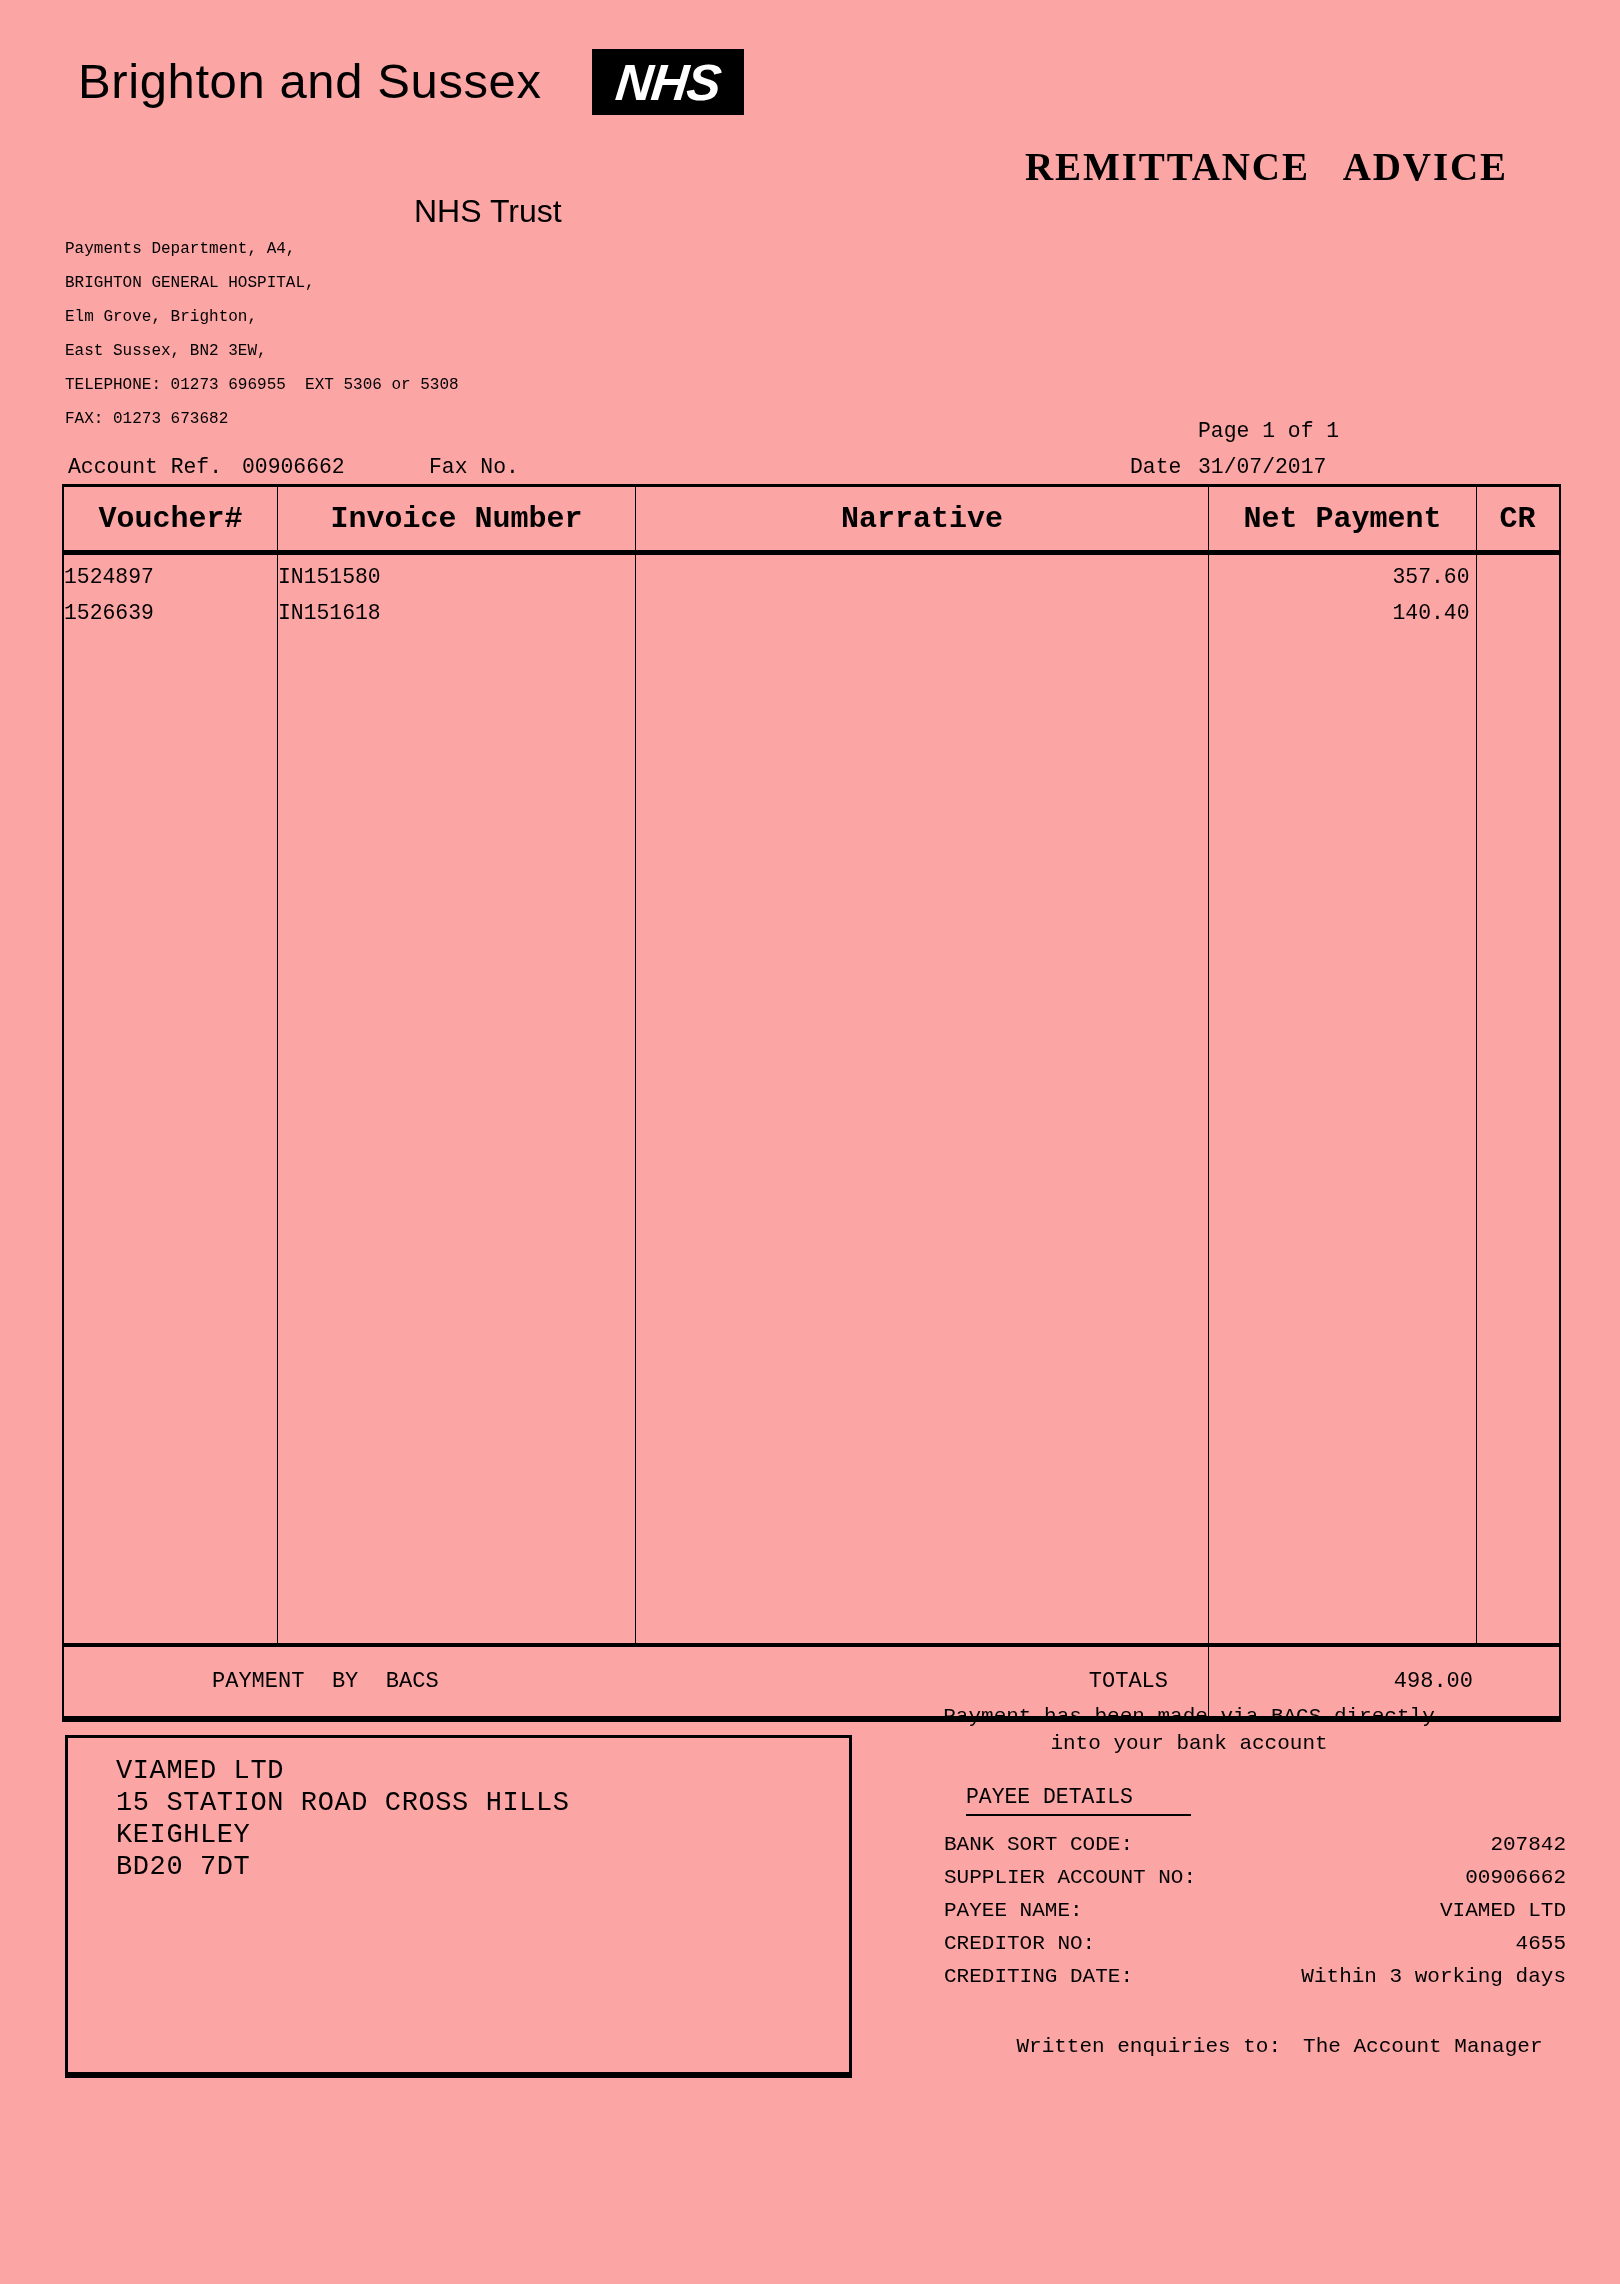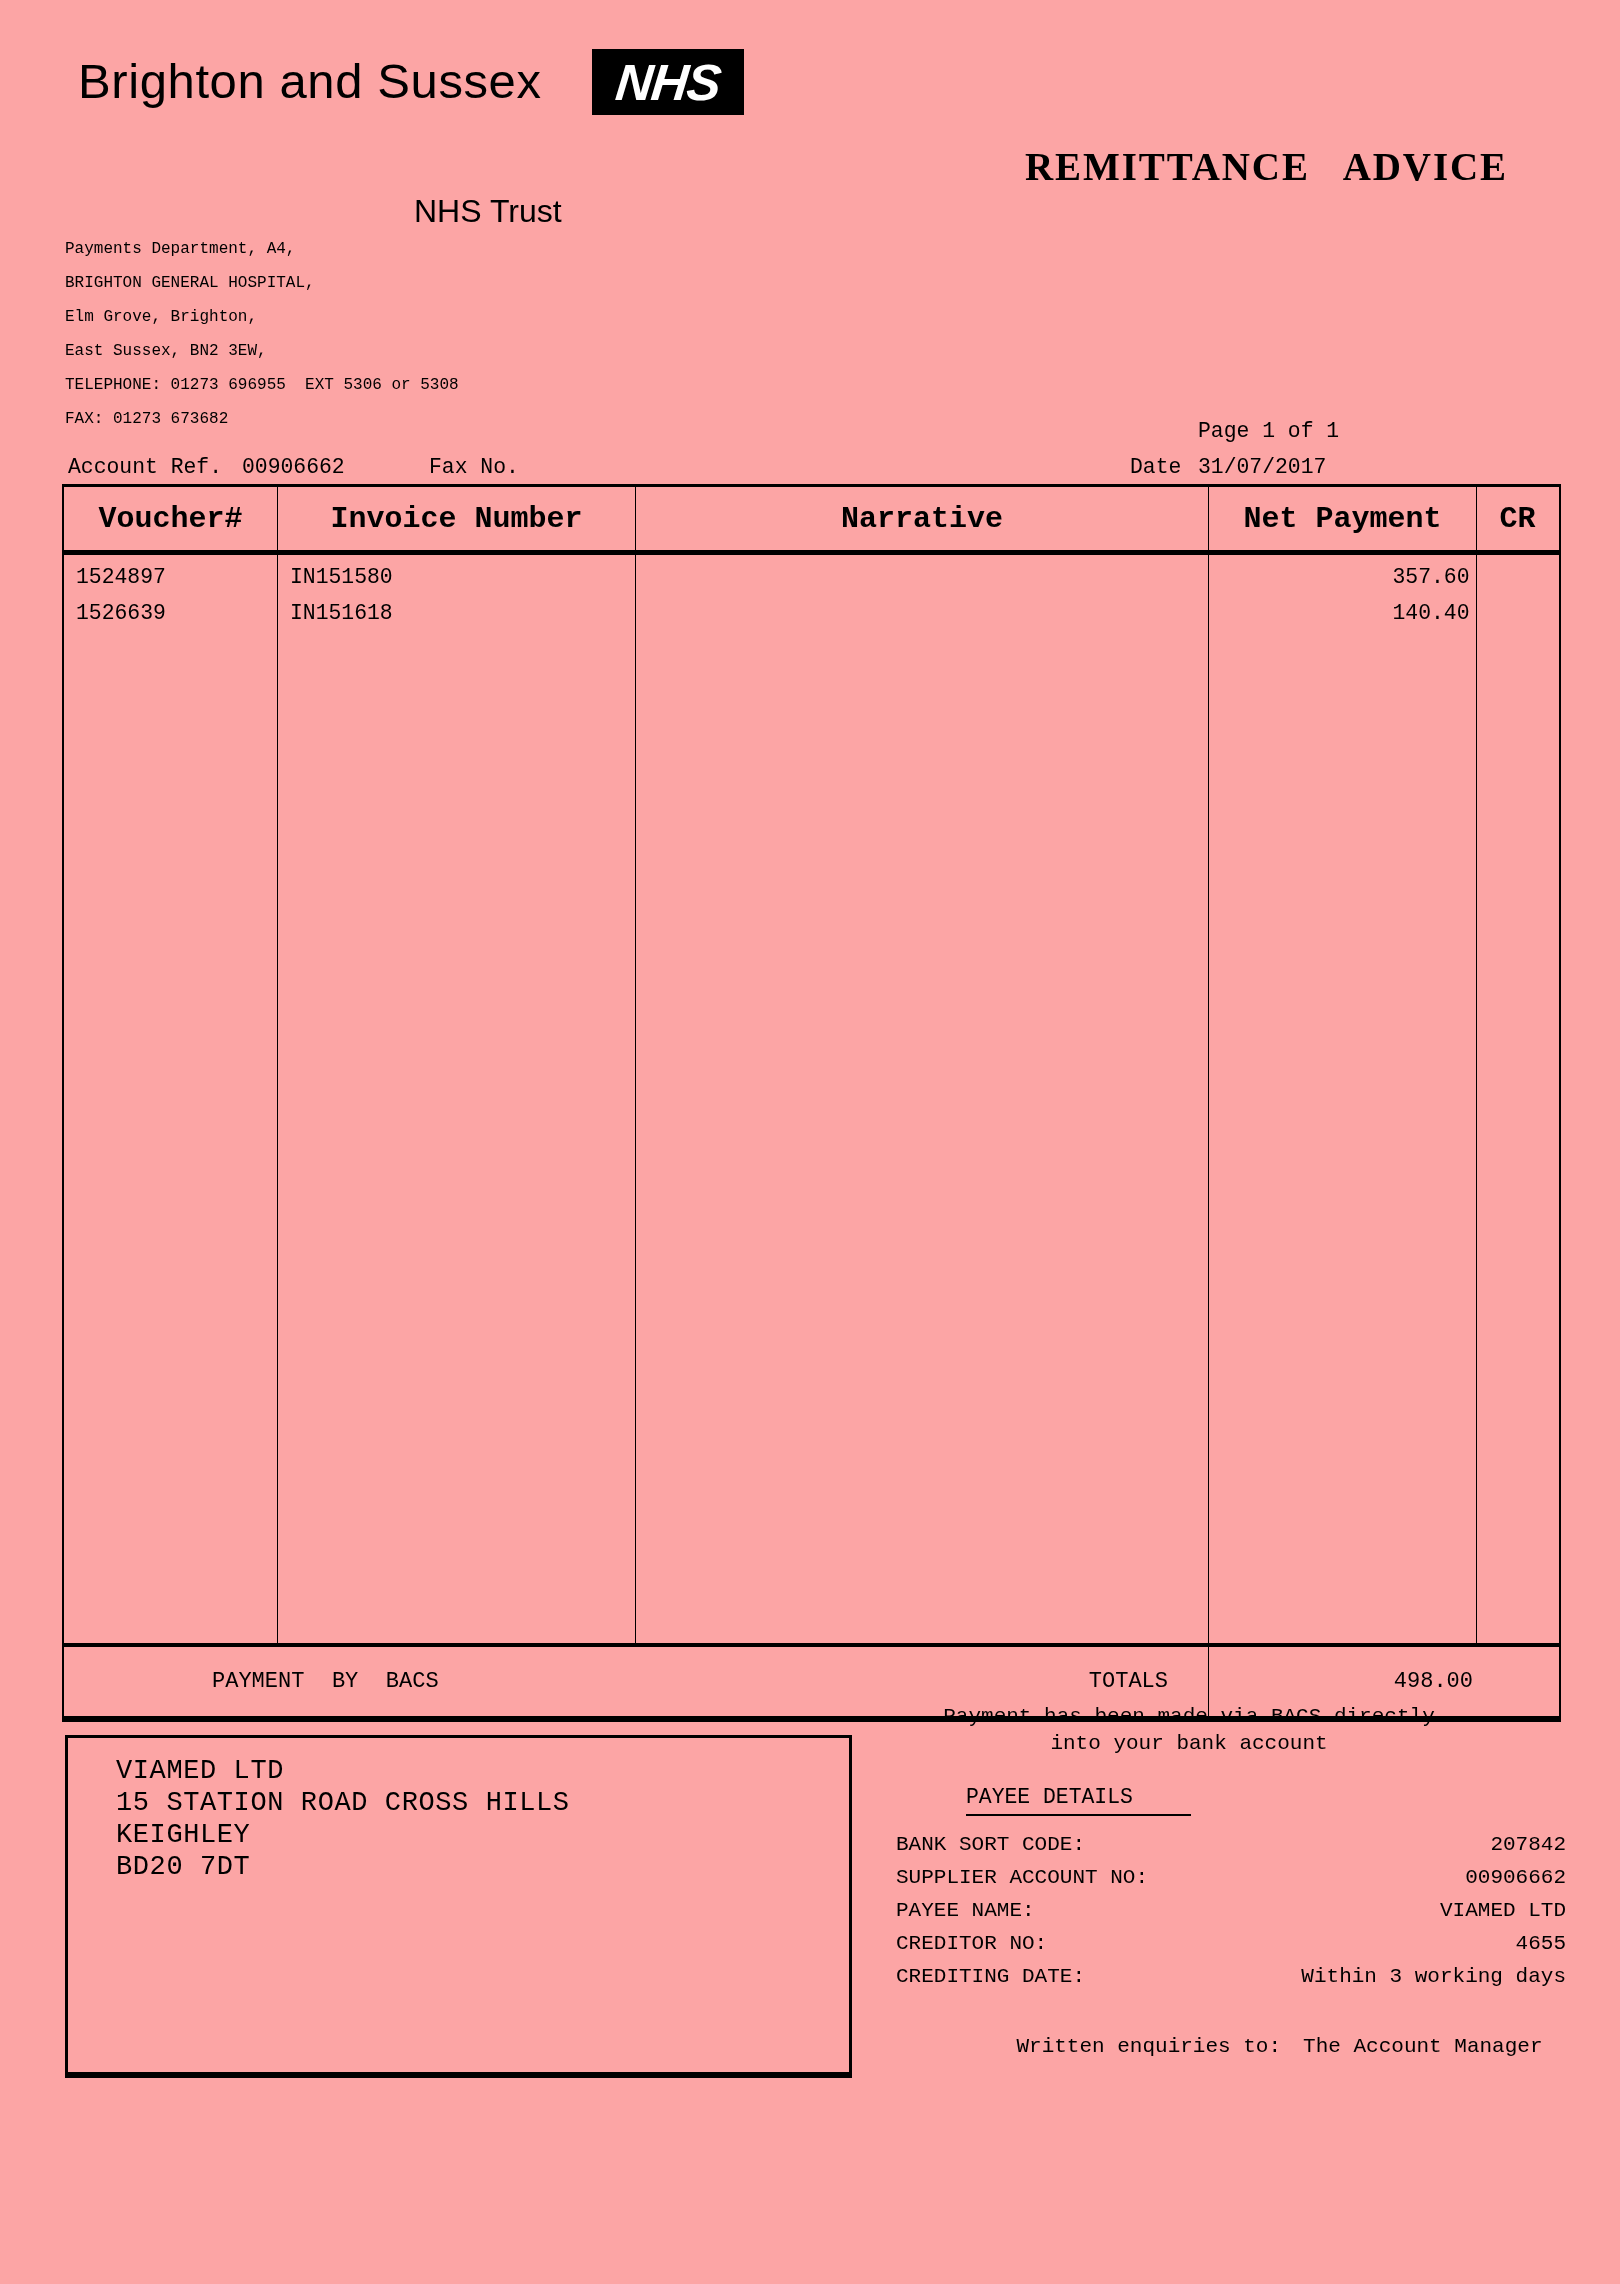--- a/index.html
+++ b/index.html
@@ -92,21 +92,21 @@
   .th {
     display: flex; align-items: center; justify-content: center;
     font-weight: 700; font-size: 30px; letter-spacing: 0px;
     border-right: 1.9px solid #000;
     white-space: pre;
   }
   .th:last-child { border-right: none; }
   .tbody { display: flex; }
   .bcol { border-right: 1.9px solid #000; padding-top: 7.8px; font-size: 21.4px; }
   .bcol:last-child { border-right: none; }
-  .bcol .cell-line { height: 36px; line-height: 29px; padding-left: 12px; white-space: pre; }
+  .bcol .cell-line { height: 36px; line-height: 29px; padding-left: 0; white-space: pre; }
   .bcol.num .cell-line { text-align: right; padding-left: 0; padding-right: 6.5px; }
 
   .col-voucher  { width: 214px; }
   .col-invoice  { width: 358px; }
   .col-narr     { width: 573px; }
   .col-net      { width: 268px; }
   .col-cr       { width: 81px; }
 
   .tfoot { display: flex; border-top: 4.5px solid #000; font-size: 22px; }
   .tfoot-left {
@@ -142,21 +142,21 @@
   .pd-heading {
     position: absolute; left: 966px; top: 1785px;
     font-size: 21.4px; white-space: pre;
     border-bottom: 2.6px solid #000;
     padding-right: 58px; padding-bottom: 5.2px;
   }
   .pd-fields {
     position: absolute; left: 896px; top: 1833px; width: 670px;
     font-size: 21px;
   }
-  .pd-row { display: flex; justify-content: space-between; height: 33px; }
+  .pd-row { display: flex; justify-content: space-between; height: 33px; margin-left: 48px; }
   .pd-row span { white-space: pre; }
   .enquiries {
     position: absolute; left: 966px; top: 2012px;
     font-size: 21px; white-space: pre;
   }
   .enquiries .enq-value { margin-left: 22px; }
 </style>
 </head>
 <body>
 

